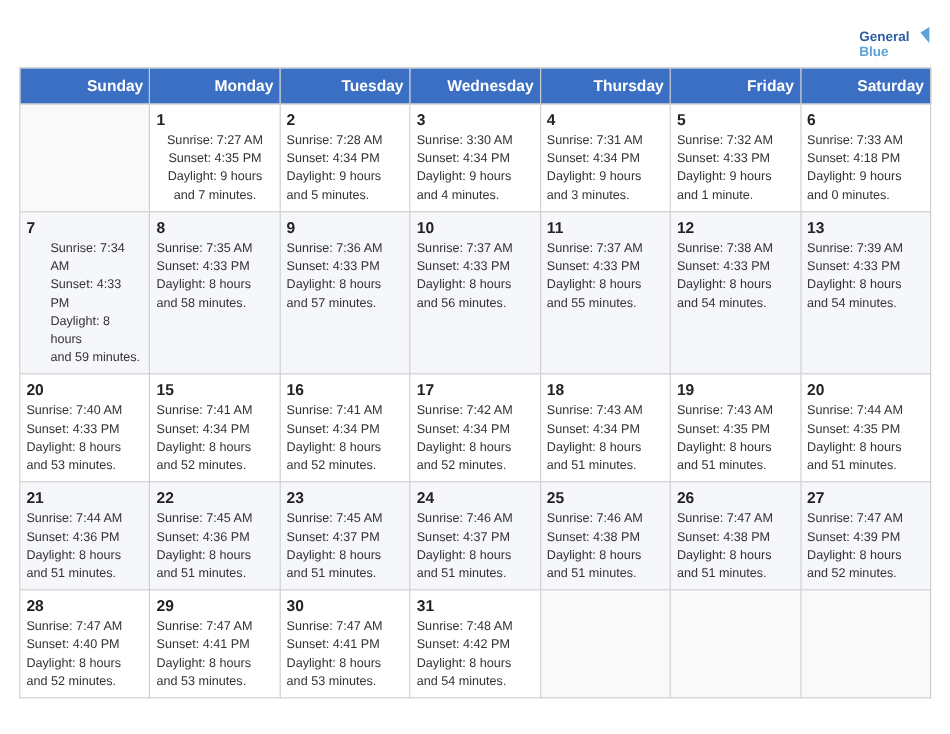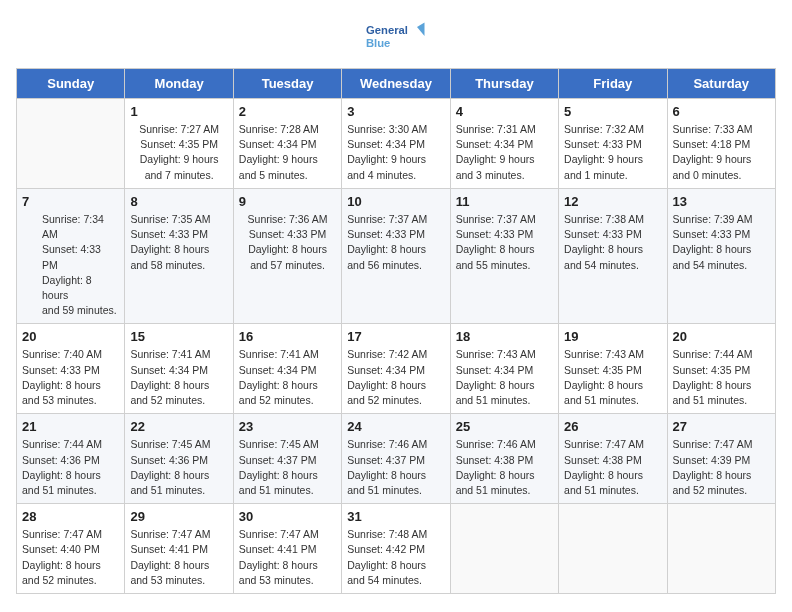--- a/index.html
+++ b/index.html
@@ -5,23 +5,23 @@
     * { box-sizing: border-box; margin: 0; padding: 0; }
     body {
       font-family: Arial, sans-serif;
       background: #fff;
       width: 792px;
       min-height: 612px;
       padding: 16px;
     }
     .header-area {
       display: flex;
-      justify-content: center;
+      justify-content: flex-end;
       align-items: flex-start;
-      margin-bottom: 12px;
+      margin-bottom: 0;
     }
     .logo {
       display: flex;
       align-items: center;
       gap: 4px;
     }
     .title-area {
       text-align: right;
     }
     .month-title {
@@ -37,21 +37,21 @@
     table {
       width: 100%;
       border-collapse: collapse;
     }
     thead tr th {
       background-color: #3a6fc4;
       color: #fff;
       font-size: 13px;
       font-weight: bold;
       padding: 7px 5px;
-      text-align: center;
+      text-align: right;
       border: 1px solid #ccc;
     }
     tbody tr td {
       vertical-align: top;
       border: 1px solid #d0d0d0;
       padding: 5px 5px;
       font-size: 11px;
       color: #333;
       width: 14.28%;
       min-height: 80px;
@@ -161,21 +161,21 @@
         </td>
         <td>
           <span class="day-number">8</span>
           <div class="day-info" style="white-space: pre-line;">Sunrise: 7:35 AM
 Sunset: 4:33 PM
 Daylight: 8 hours
 and 58 minutes.</div>
         </td>
         <td>
           <span class="day-number">9</span>
-          <div class="day-info" style="white-space: pre-line; text-align: center;">Sunrise: 7:36 AM
+          <div class="day-info" style="white-space: pre-line;">Sunrise: 7:36 AM
 Sunset: 4:33 PM
 Daylight: 8 hours
 and 57 minutes.</div>
         </td>
         <td>
           <span class="day-number">10</span>
           <div class="day-info" style="white-space: pre-line;">Sunrise: 7:37 AM
 Sunset: 4:33 PM
 Daylight: 8 hours
 and 56 minutes.</div>

